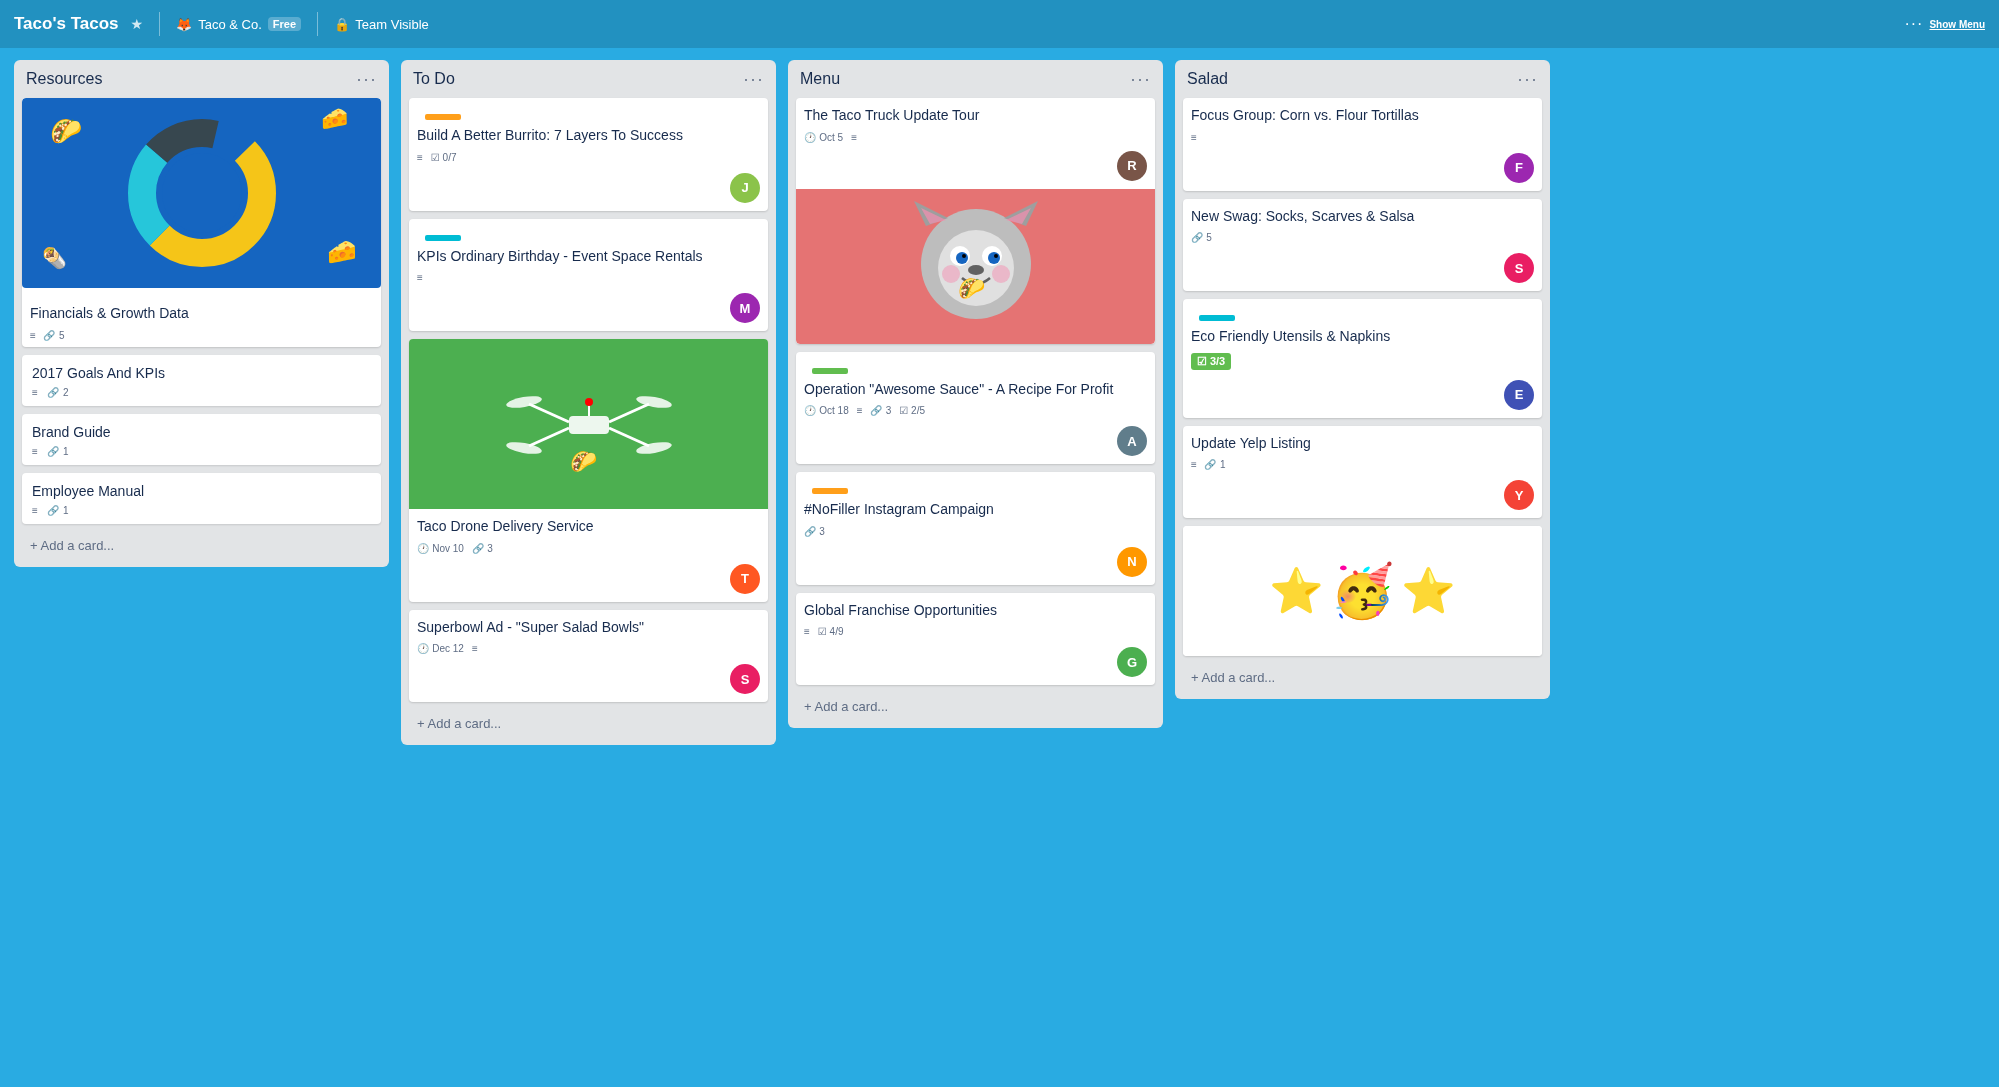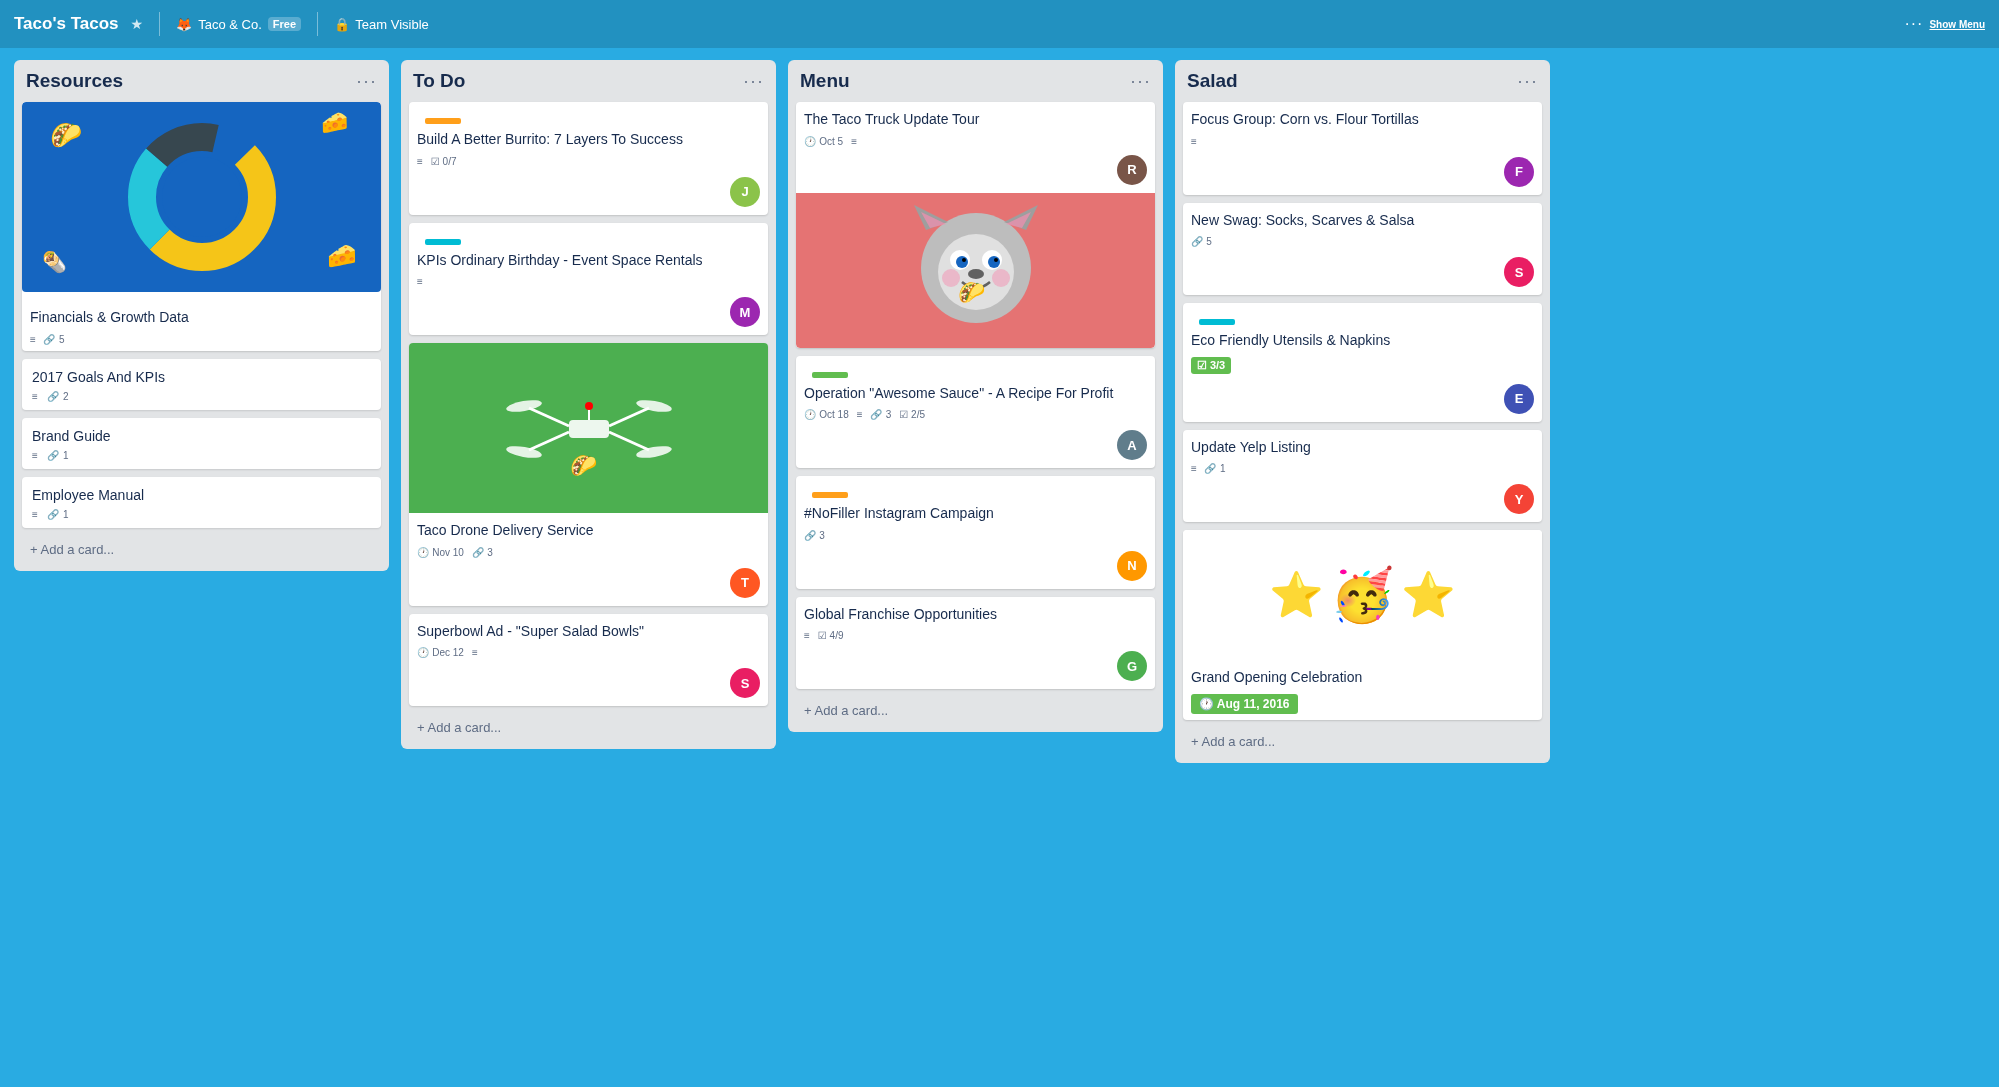--- a/index.html
+++ b/index.html
@@ -94,22 +94,22 @@
       padding: 10px 8px 8px;
     }
     .column-header {
       display: flex;
       align-items: center;
       justify-content: space-between;
       margin-bottom: 10px;
       padding: 0 4px;
     }
     .column-title {
-      font-size: 19px;
-      font-weight: 700;
+      font-size: 16px;
+      font-weight: 400;
       color: #172b4d;
     }
     .column-menu {
       font-size: 18px;
       color: #6b778c;
       cursor: pointer;
       background: none;
       border: none;
       line-height: 1;
       letter-spacing: 1px;
@@ -607,24 +607,18 @@
         <div class="avatar avatar-right" style="background:#F44336;">Y</div>
       </div>
     </div>
 
     <div class="card">
       <div class="stars-cover">
         <span>⭐</span>
         <span style="font-size:52px;">🥳</span>
         <span>⭐</span>
       </div>
-      <div class="card-body">
-        <div class="card-title">Grand Opening Celebration</div>
-        <div class="card-meta">
-          <span class="green-date-badge">🕐 Aug 11, 2016</span>
-        </div>
-      </div>
     </div>
 
     <button class="add-card-btn">+ Add a card...</button>
   </div>
 
 </div>
 
 </body></html>

